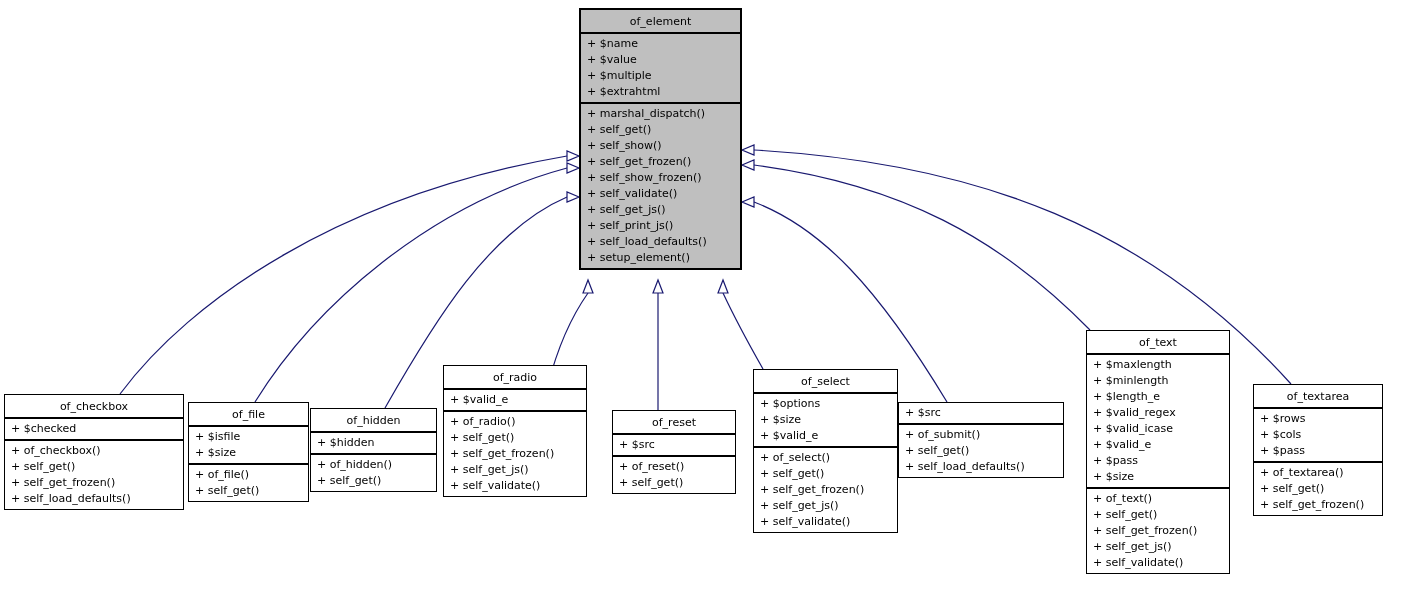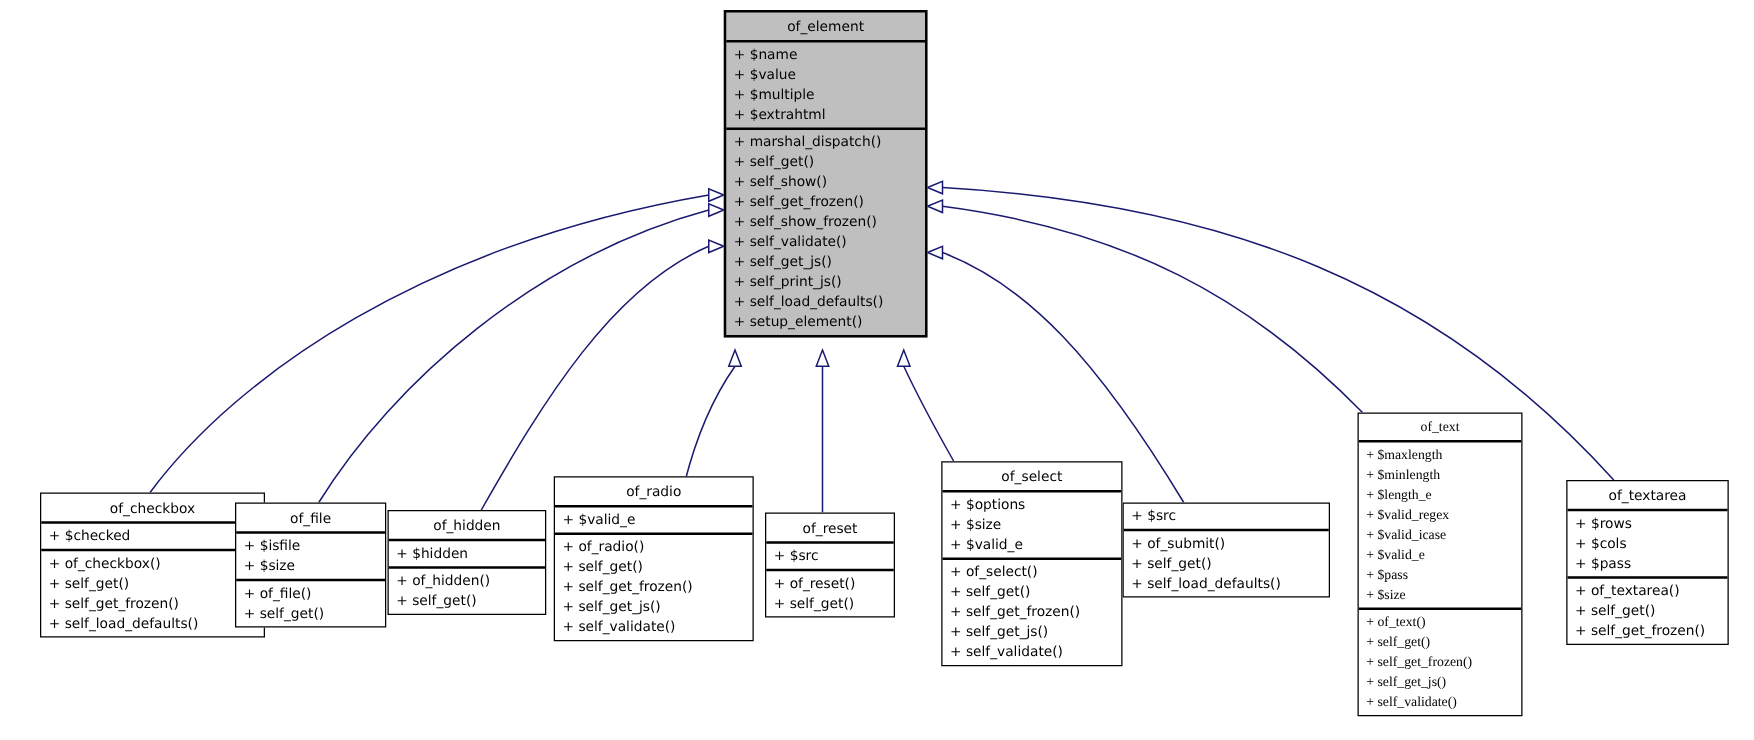--- a/index.html
+++ b/index.html
@@ -104,21 +104,21 @@
         <div class="uml-row">+ self_show()</div>
         <div class="uml-row">+ self_get_frozen()</div>
         <div class="uml-row">+ self_show_frozen()</div>
         <div class="uml-row">+ self_validate()</div>
         <div class="uml-row">+ self_get_js()</div>
         <div class="uml-row">+ self_print_js()</div>
         <div class="uml-row">+ self_load_defaults()</div>
         <div class="uml-row">+ setup_element()</div>
       </div>
     </div>
-    <div class="uml-class" style="left: 4px; top: 394px; width: 180px; margin-left: 28px;">
+    <div class="uml-class" style="left: 4px; top: 394px; width: 180px;">
       <div class="uml-title">of_checkbox</div>
       <div class="uml-section uml-fields">
         <div class="uml-row">+ $checked</div>
       </div>
       <div class="uml-section uml-methods">
         <div class="uml-row">+ of_checkbox()</div>
         <div class="uml-row">+ self_get()</div>
         <div class="uml-row">+ self_get_frozen()</div>
         <div class="uml-row">+ self_load_defaults()</div>
       </div>
@@ -137,34 +137,34 @@
     <div class="uml-class" style="left: 310px; top: 408px; width: 127px;">
       <div class="uml-title">of_hidden</div>
       <div class="uml-section uml-fields">
         <div class="uml-row">+ $hidden</div>
       </div>
       <div class="uml-section uml-methods">
         <div class="uml-row">+ of_hidden()</div>
         <div class="uml-row">+ self_get()</div>
       </div>
     </div>
-    <div class="uml-class" style="left: 443px; top: 381px; width: 160px;">
+    <div class="uml-class" style="left: 443px; top: 365px; width: 144px;">
       <div class="uml-title">of_radio</div>
       <div class="uml-section uml-fields">
         <div class="uml-row">+ $valid_e</div>
       </div>
       <div class="uml-section uml-methods">
         <div class="uml-row">+ of_radio()</div>
         <div class="uml-row">+ self_get()</div>
         <div class="uml-row">+ self_get_frozen()</div>
         <div class="uml-row">+ self_get_js()</div>
         <div class="uml-row">+ self_validate()</div>
       </div>
     </div>
-    <div class="uml-class" style="left: 612px; top: 410px; width: 104px;">
+    <div class="uml-class" style="left: 612px; top: 410px; width: 124px;">
       <div class="uml-title">of_reset</div>
       <div class="uml-section uml-fields">
         <div class="uml-row">+ $src</div>
       </div>
       <div class="uml-section uml-methods">
         <div class="uml-row">+ of_reset()</div>
         <div class="uml-row">+ self_get()</div>
       </div>
     </div>
     <div class="uml-class" style="left: 753px; top: 369px; width: 145px;">
@@ -185,21 +185,21 @@
     <div class="uml-class" style="left: 898px; top: 402px; width: 166px;">
       <div class="uml-section uml-fields">
         <div class="uml-row">+ $src</div>
       </div>
       <div class="uml-section uml-methods">
         <div class="uml-row">+ of_submit()</div>
         <div class="uml-row">+ self_get()</div>
         <div class="uml-row">+ self_load_defaults()</div>
       </div>
     </div>
-    <div class="uml-class" style="left: 1086px; top: 330px; width: 132px; font-family: Liberation Serif, serif;">
+    <div class="uml-class" style="left: 1086px; top: 330px; width: 144px;">
       <div class="uml-title">of_text</div>
       <div class="uml-section uml-fields">
         <div class="uml-row">+ $maxlength</div>
         <div class="uml-row">+ $minlength</div>
         <div class="uml-row">+ $length_e</div>
         <div class="uml-row">+ $valid_regex</div>
         <div class="uml-row">+ $valid_icase</div>
         <div class="uml-row">+ $valid_e</div>
         <div class="uml-row">+ $pass</div>
         <div class="uml-row">+ $size</div>

